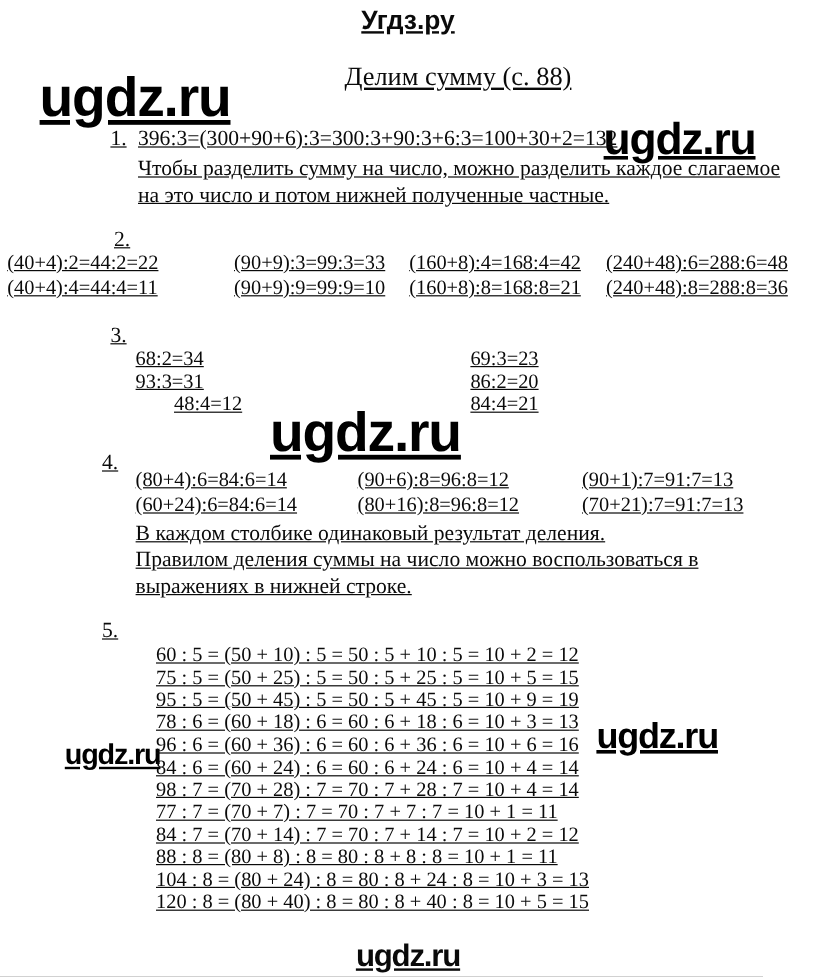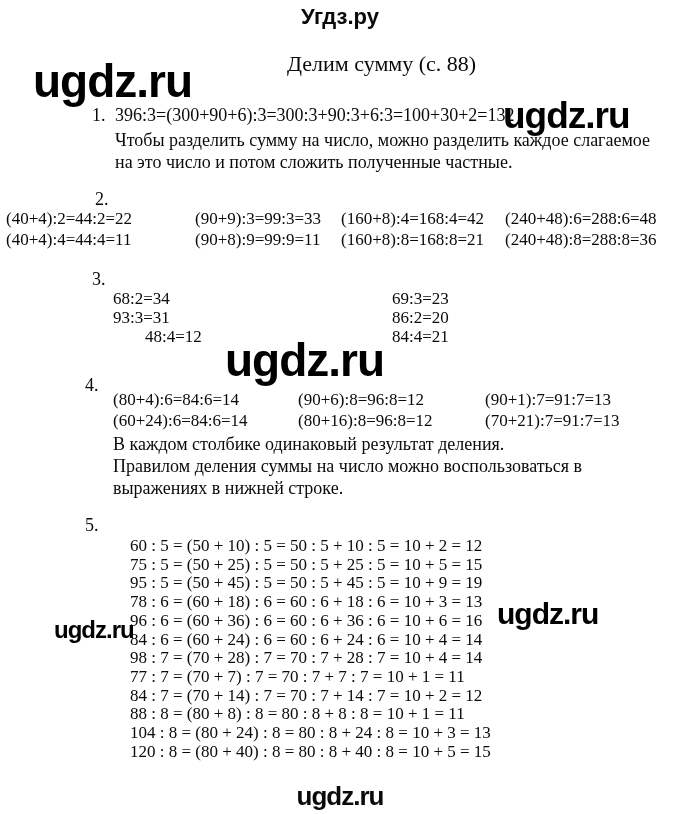--- a/index.html
+++ b/index.html
@@ -5,21 +5,21 @@
   html,body{margin:0;padding:0;background:#888;}
   .page{
     position:relative;
     width:680px;height:814px;
     margin:0 auto;
     background:#ffffff;
     color:#0a0a0a;
     overflow:hidden;
     font-family:"Liberation Serif","DejaVu Serif",serif;
   }
-  .abs{position:absolute;white-space:nowrap;}
+  .abs{position:absolute;white-space:nowrap;text-decoration:underline;}
   .serif{font-family:"Liberation Serif","DejaVu Serif",serif;}
   .sans-bold{font-family:"Liberation Sans","DejaVu Sans",sans-serif;font-weight:bold;}
   .site-header{top:4px;left:0;width:680px;text-align:center;font-size:22px;line-height:26px;}
   .page-title{top:51px;left:287px;font-size:22px;line-height:26px;}
   .wm{color:#000;letter-spacing:-1px;line-height:1;}
   .wm1{top:58px;left:33px;font-size:46px;}
   .wm2{top:97px;left:503px;font-size:37px;}
   .wm3{top:337px;left:225px;font-size:46px;}
   .wm4{top:618px;left:54px;font-size:24px;}
   .wm5{top:599px;left:497px;font-size:30px;}
@@ -40,29 +40,29 @@
   <div class="abs sans-bold wm wm2">ugdz.ru</div>
   <div class="abs sans-bold wm wm3">ugdz.ru</div>
   <div class="abs sans-bold wm wm4">ugdz.ru</div>
   <div class="abs sans-bold wm wm5">ugdz.ru</div>
 
   <div class="abs serif page-title">Делим сумму (с. 88)</div>
 
   <div class="abs serif body-text" style="top:104px;left:92px;">1.</div>
   <div class="abs serif body-text" style="top:104px;left:115px;">396:3=(300+90+6):3=300:3+90:3+6:3=100+30+2=132</div>
   <div class="abs serif body-text" style="top:129px;left:115px;">Чтобы разделить сумму на число, можно разделить каждое слагаемое</div>
-  <div class="abs serif body-text" style="top:151px;left:115px;">на это число и потом сложить полученные частные.</div>
+  <div class="abs serif body-text" style="top:151px;left:115px;">на это число и потом нижней полученные частные.</div>
 
   <div class="abs serif body-text" style="top:188px;left:95px;">2.</div>
   <div class="abs serif eq" style="top:209px;left:6px;">(40+4):2=44:2=22</div>
   <div class="abs serif eq" style="top:209px;left:195px;">(90+9):3=99:3=33</div>
   <div class="abs serif eq" style="top:209px;left:341px;">(160+8):4=168:4=42</div>
   <div class="abs serif eq" style="top:209px;left:505px;">(240+48):6=288:6=48</div>
   <div class="abs serif eq" style="top:230px;left:6px;">(40+4):4=44:4=11</div>
-  <div class="abs serif eq" style="top:230px;left:195px;">(90+8):9=99:9=11</div>
+  <div class="abs serif eq" style="top:230px;left:195px;">(90+9):9=99:9=10</div>
   <div class="abs serif eq" style="top:230px;left:341px;">(160+8):8=168:8=21</div>
   <div class="abs serif eq" style="top:230px;left:505px;">(240+48):8=288:8=36</div>
 
   <div class="abs serif body-text" style="top:268px;left:92px;">3.</div>
   <div class="abs serif eq" style="top:289px;left:113px;">68:2=34</div>
   <div class="abs serif eq" style="top:308px;left:113px;">93:3=31</div>
   <div class="abs serif eq" style="top:327px;left:113px;margin-left:32px;">48:4=12</div>
   <div class="abs serif eq" style="top:289px;left:392px;">69:3=23</div>
   <div class="abs serif eq" style="top:308px;left:392px;">86:2=20</div>
   <div class="abs serif eq" style="top:327px;left:392px;">84:4=21</div>

